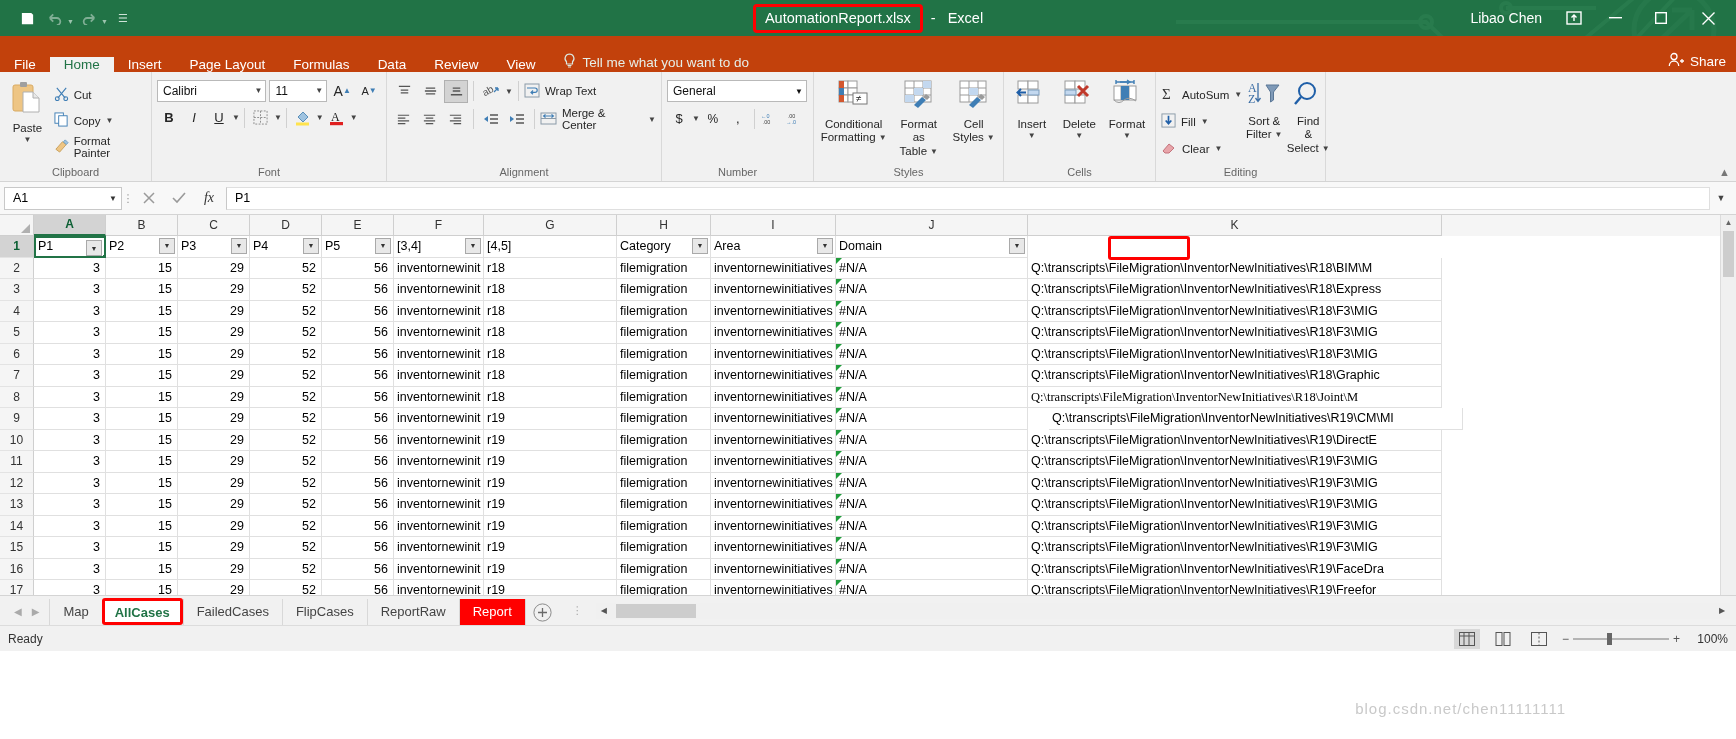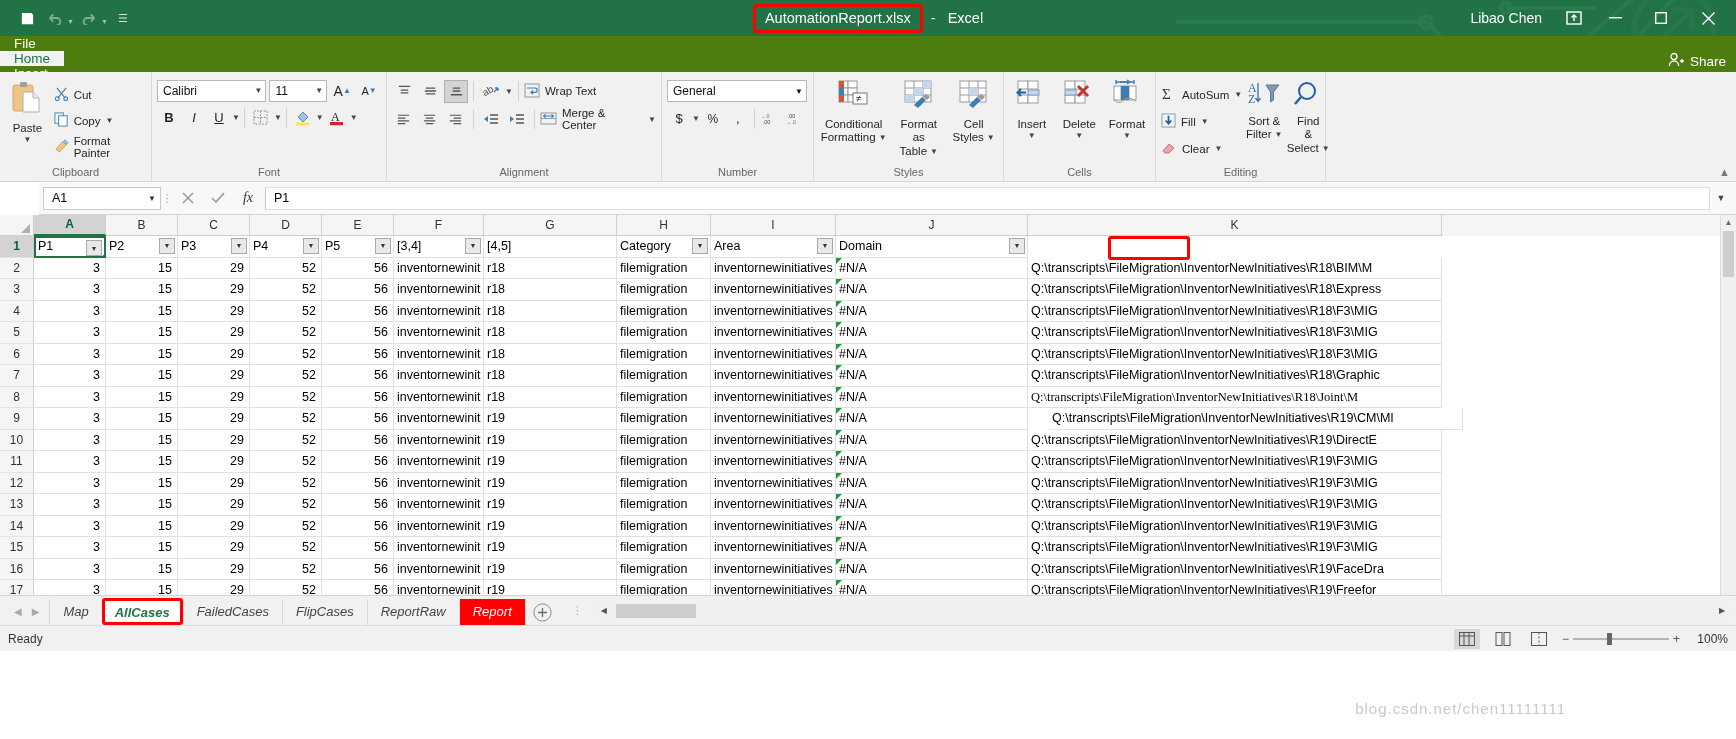--- a/index.html
+++ b/index.html
@@ -42,22 +42,22 @@
   }
   .user-name { font-size: 14px; margin-right: 14px; }
   .ribopt { width: 36px; height: 30px; display:flex; align-items:center; justify-content:center;}
   .wbtn {
     width: 46px; height: 34px; display: flex; align-items: center;
     justify-content: center; font-size: 13px; color: #fff;
   }
   .wbtn.close { width: 48px; }
   
   .tabs-row {
-    height: 36px; background: #4d7c0f; display: flex; align-items: flex-start;
-    position: relative; color: #fff; font-size: 13.5px; flex-direction: column;
+    height: 36px; background: #c2410c; display: flex; align-items: flex-end;
+    position: relative; color: #fff; font-size: 13.5px;
   }
   .rtab {
     padding: 0 14px; display: flex; align-items: center; cursor: default;
     white-space: nowrap;
   }
   .rtab.active { background: #f1f1f1; color: #217346; }
   .tellme { display: flex; align-items: center; gap: 6px; padding: 0 14px; color: #e6efe9; }
   .bulb { font-size: 14px; }
   .share {
     position: absolute; right: 10px; bottom: 2px; display: flex; align-items: center;
@@ -98,21 +98,21 @@
   .fmt-btn {
     width: 24px; height: 23px; display: flex; align-items: center;
     justify-content: center; font-size: 13px; color: #262626;
   }
   .fmt-btn.on { background: #d3d3d3; border: 1px solid #b0b0b0; }
   .sep-v { width: 1px; background: #d0d0d0; height: 20px; margin: 0 3px; }
   .collapse-rib { position: absolute; right: 6px; bottom: 3px; color: #777; font-size: 11px; }
   
   .fbar {
     height: 33px; background: #f8f8f8; display: flex; align-items: center;
-    padding: 0 4px; border-bottom: 1px solid #d4d4d4; margin-left: 39px;
+    padding: 0 4px; border-bottom: 1px solid #d4d4d4;
   }
   .namebox {
     width: 118px; height: 23px; background: #fff; border: 1px solid #c8c8c8;
     display: flex; align-items: center; padding: 0 4px 0 8px; font-size: 12.5px;
   }
   .namebox .val { flex: 1; }
   .namebox .dd { font-size: 8px; color: #333; }
   .fb-sep { width: 12px; text-align:center; color:#999; font-size:11px; letter-spacing:0; }
   .fb-btns { display: flex; align-items: center; gap: 0; }
   .fb-btn { width: 30px; height: 24px; display: flex; align-items: center; justify-content: center; font-size: 13px; color: #9a9a9a; }
@@ -187,21 +187,21 @@
   .vs-thumb { background: #cdcdcd; height: 46px; margin: 0 2px; }
   
   .sheetbar {
     height: 30px; background: #f1f1f1; display: flex; align-items: flex-end;
     border-top: 1px solid #d4d4d4; padding-left: 10px; position: relative;
   }
   .navarrows { display: flex; align-items: center; height: 28px; gap: 10px; padding: 0 10px 0 4px; color: #aaa; font-size: 10px; }
   .sheettabs { display: flex; align-items: flex-end; height: 28px; }
   .stab {
     padding: 0 13px; height: 26px; line-height: 26px; font-size: 13px;
-    color: #444; border-left: 1px solid #d8d8d8; white-space: nowrap; font-style: italic;
+    color: #444; border-left: 1px solid #d8d8d8; white-space: nowrap;
   }
   .stab:last-of-type { border-right: 1px solid #d8d8d8; }
   .stab.active-green {
     color: #217346; font-weight: bold; background: #fff;
   }
   .stab.redfill { background: #ff0000; color: #fff; }
   .stab-redbox {
     border: 3px solid #ff0000; border-radius: 3px; padding: 0 10px;
     height: 27px; line-height: 23px;
   }

